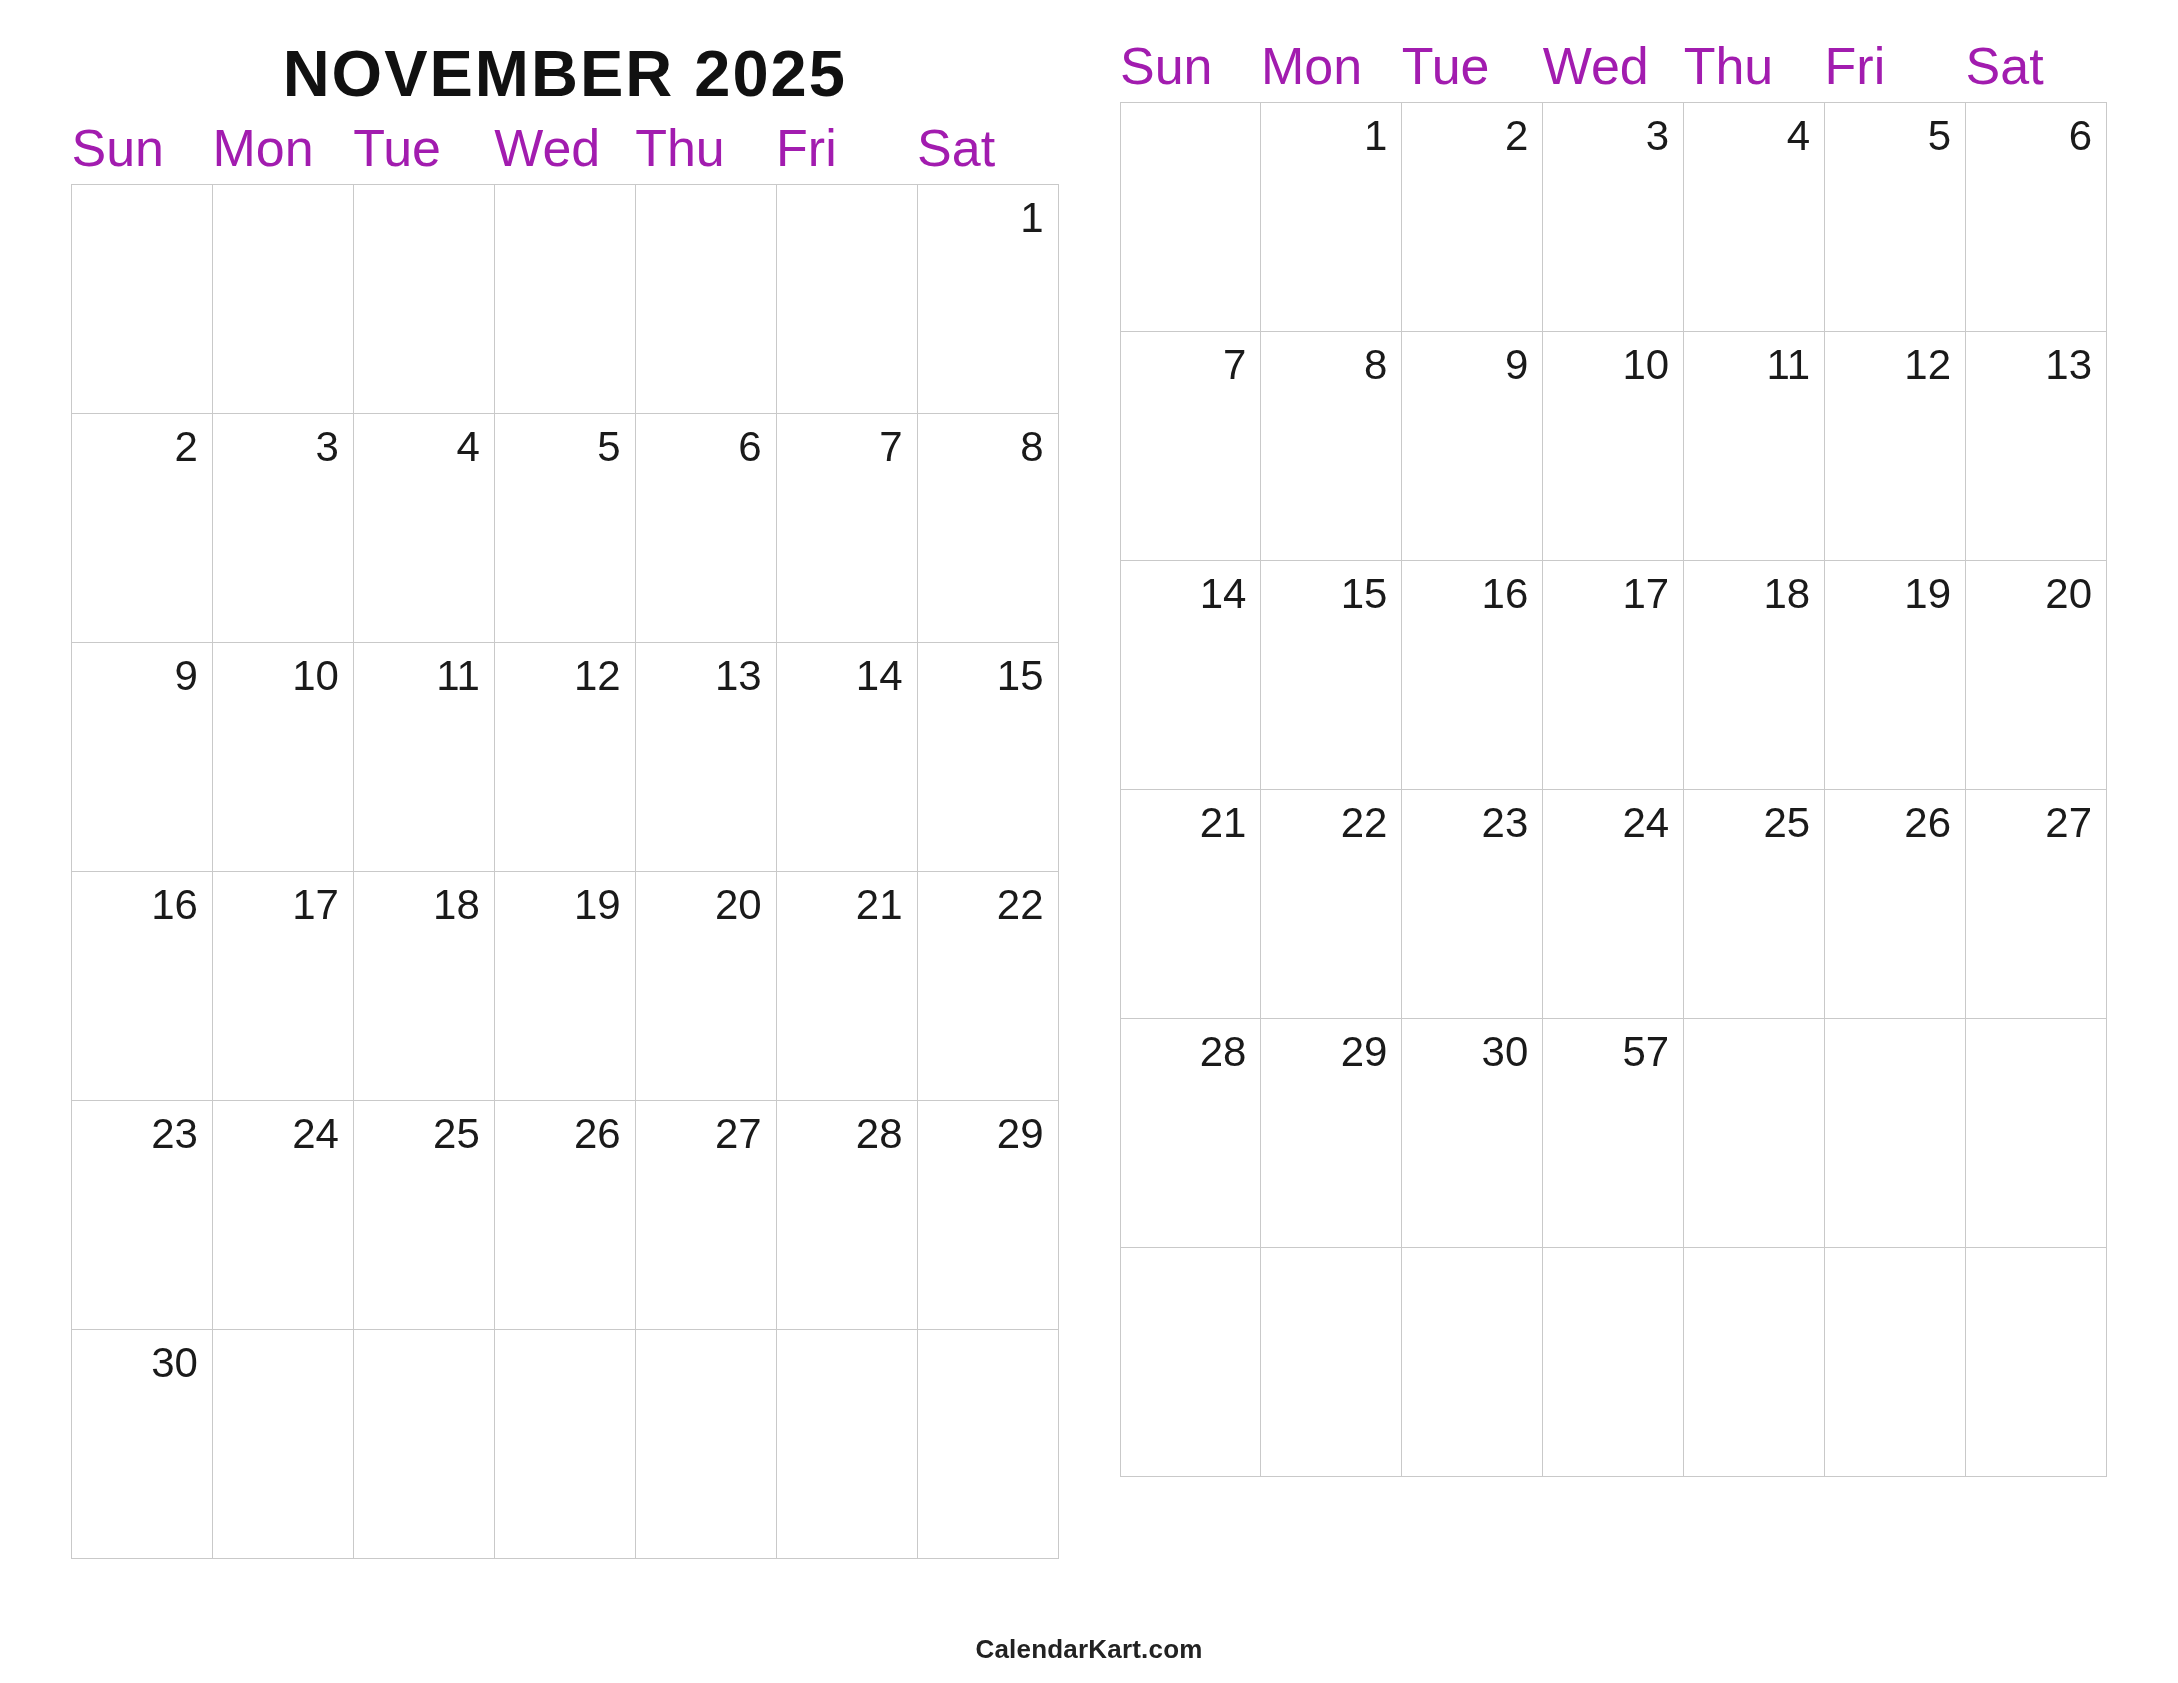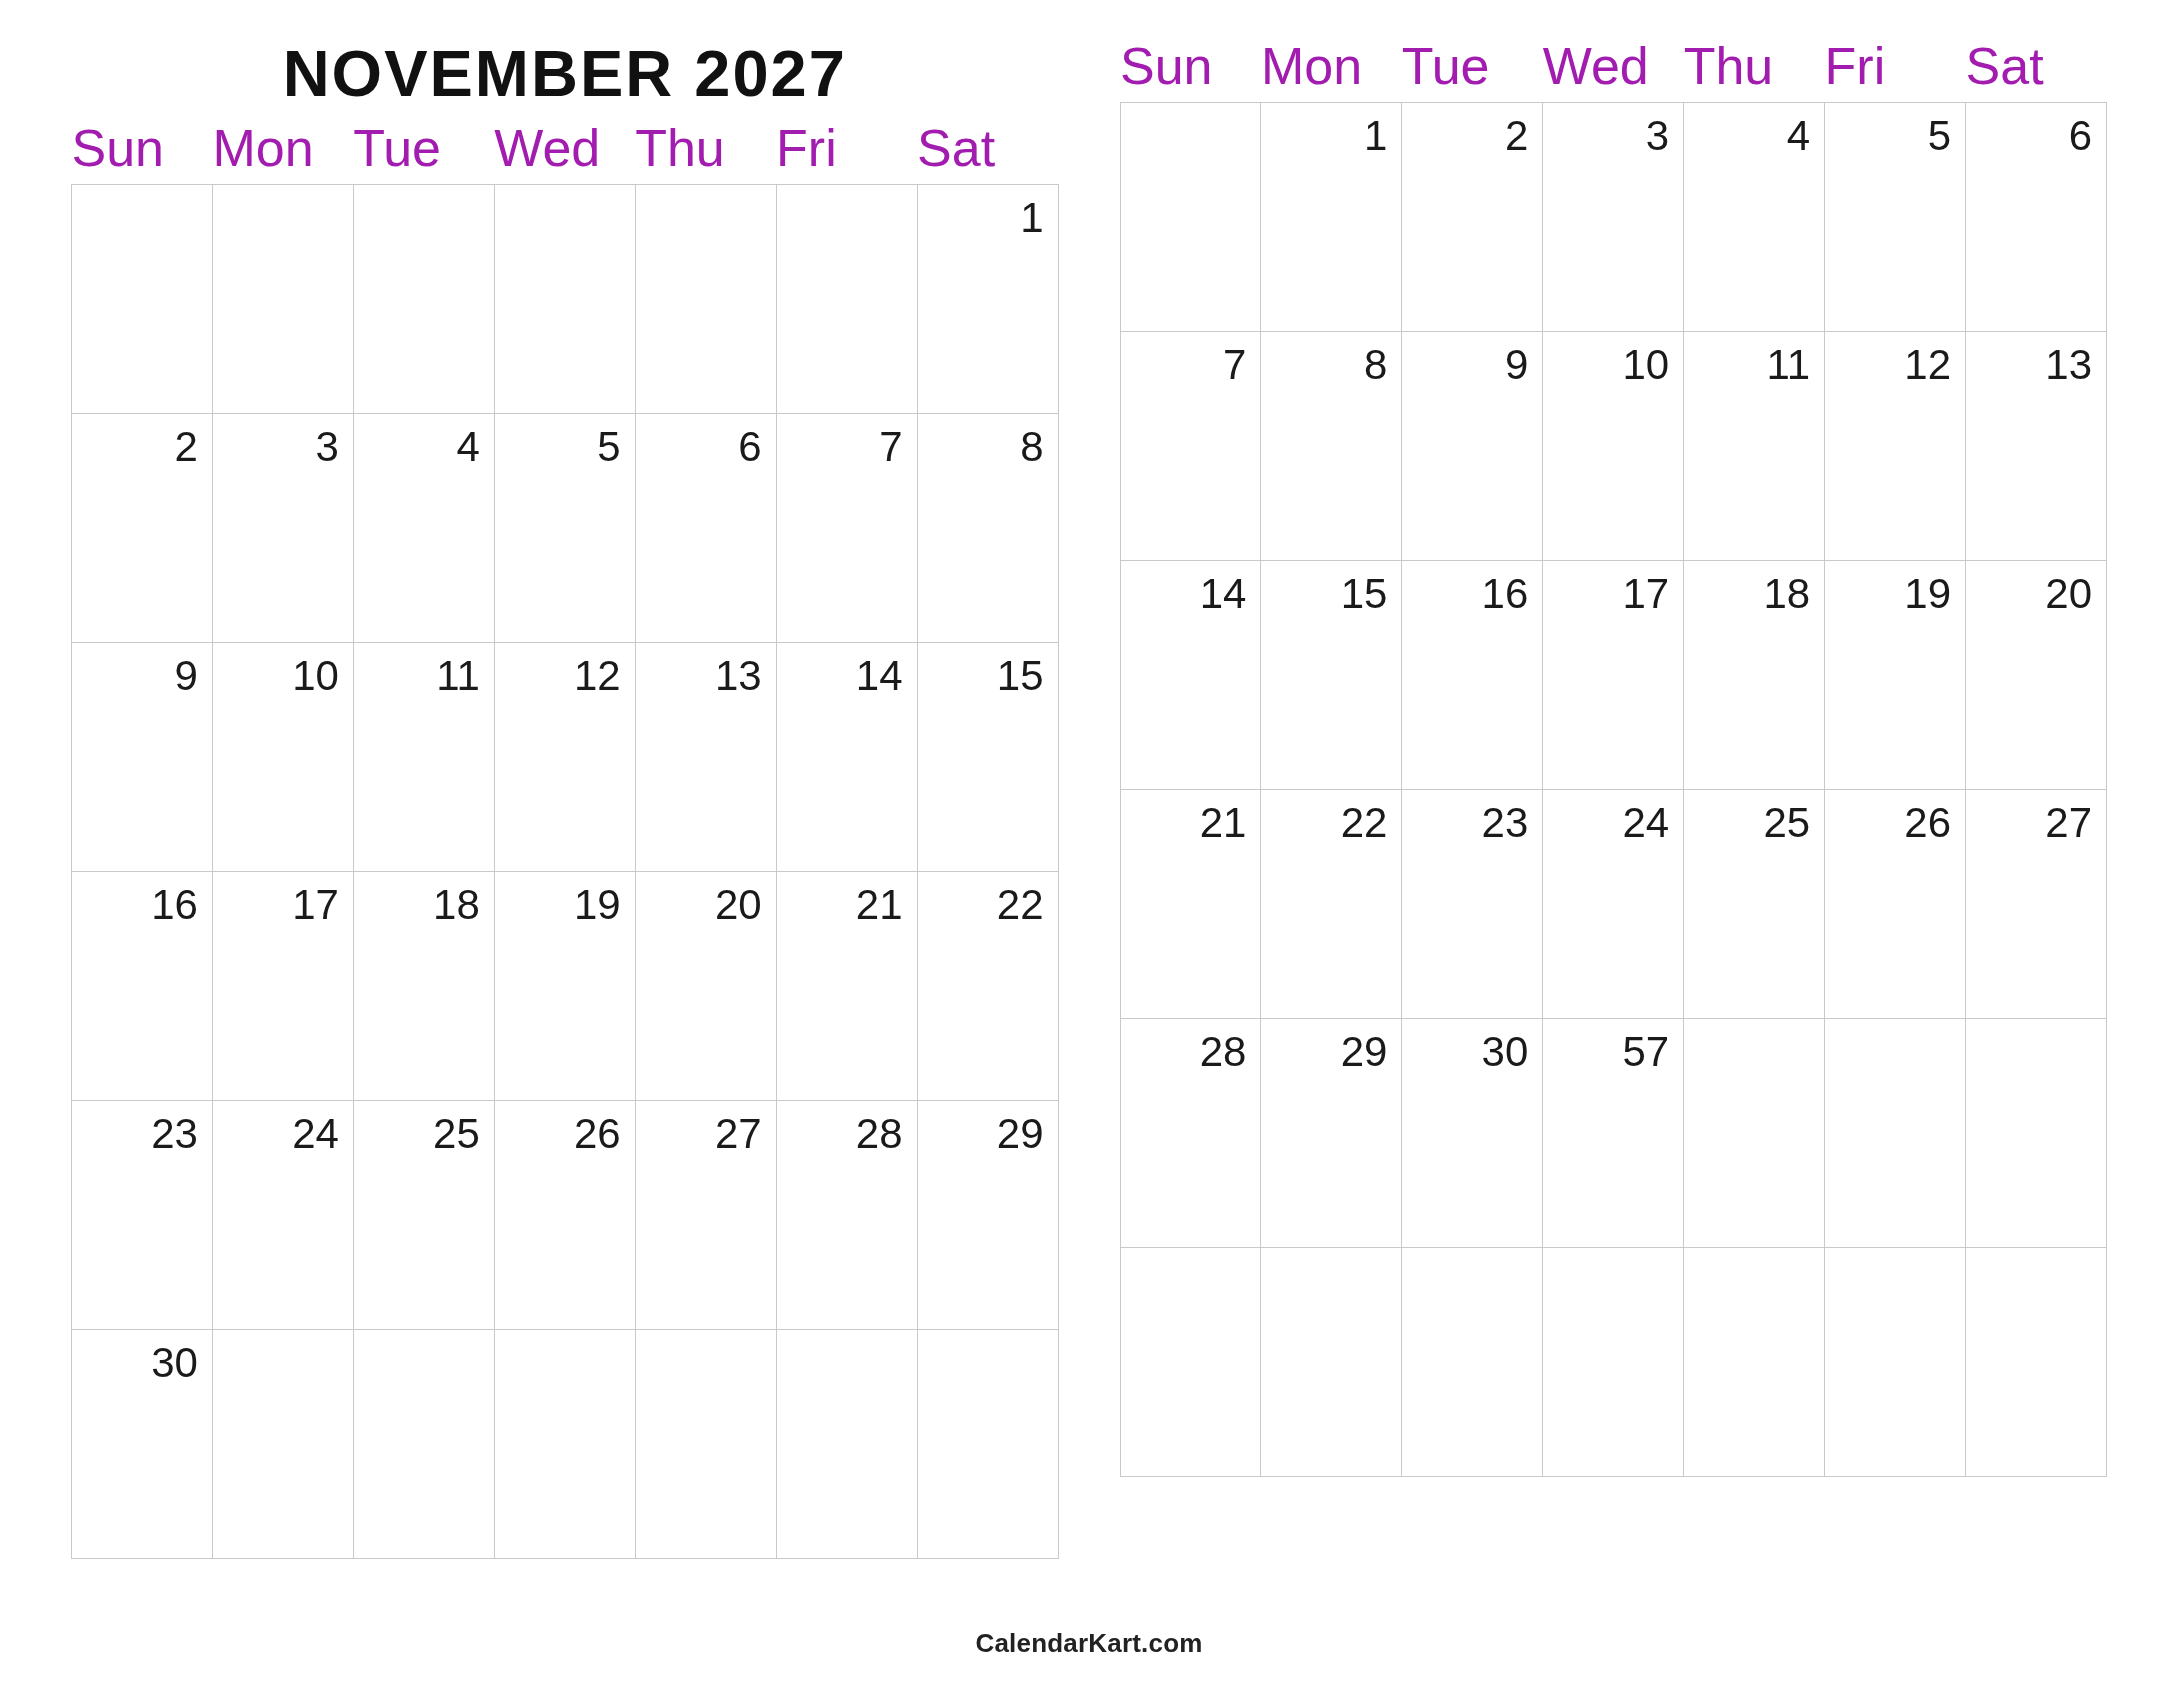--- a/index.html
+++ b/index.html
@@ -63,39 +63,39 @@
     height: 216px;
     vertical-align: top;
     text-align: right;
     padding: 12px 14px 0 0;
     font-size: 42px;
     color: #1a1a1a;
     line-height: 1;
   }
   .footer {
     margin-top: auto;
-    padding-bottom: 24px;
+    padding-bottom: 18px;
     text-align: center;
   }
   .footer-brand {
     font-size: 26px;
     font-weight: bold;
     color: #222222;
     letter-spacing: 0.2px;
   }
 </style>
 </head>
 <body>
 
 <div class="page">
 
   <div class="months">
 
     <div class="month">
-      <div class="month-title">NOVEMBER 2027</div>
+      <div class="month-title">NOVEMBER 2025</div>
       <table class="cal">
         <thead>
           <tr>
             <th>Sun</th>
             <th>Mon</th>
             <th>Tue</th>
             <th>Wed</th>
             <th>Thu</th>
             <th>Fri</th>
             <th>Sat</th>

